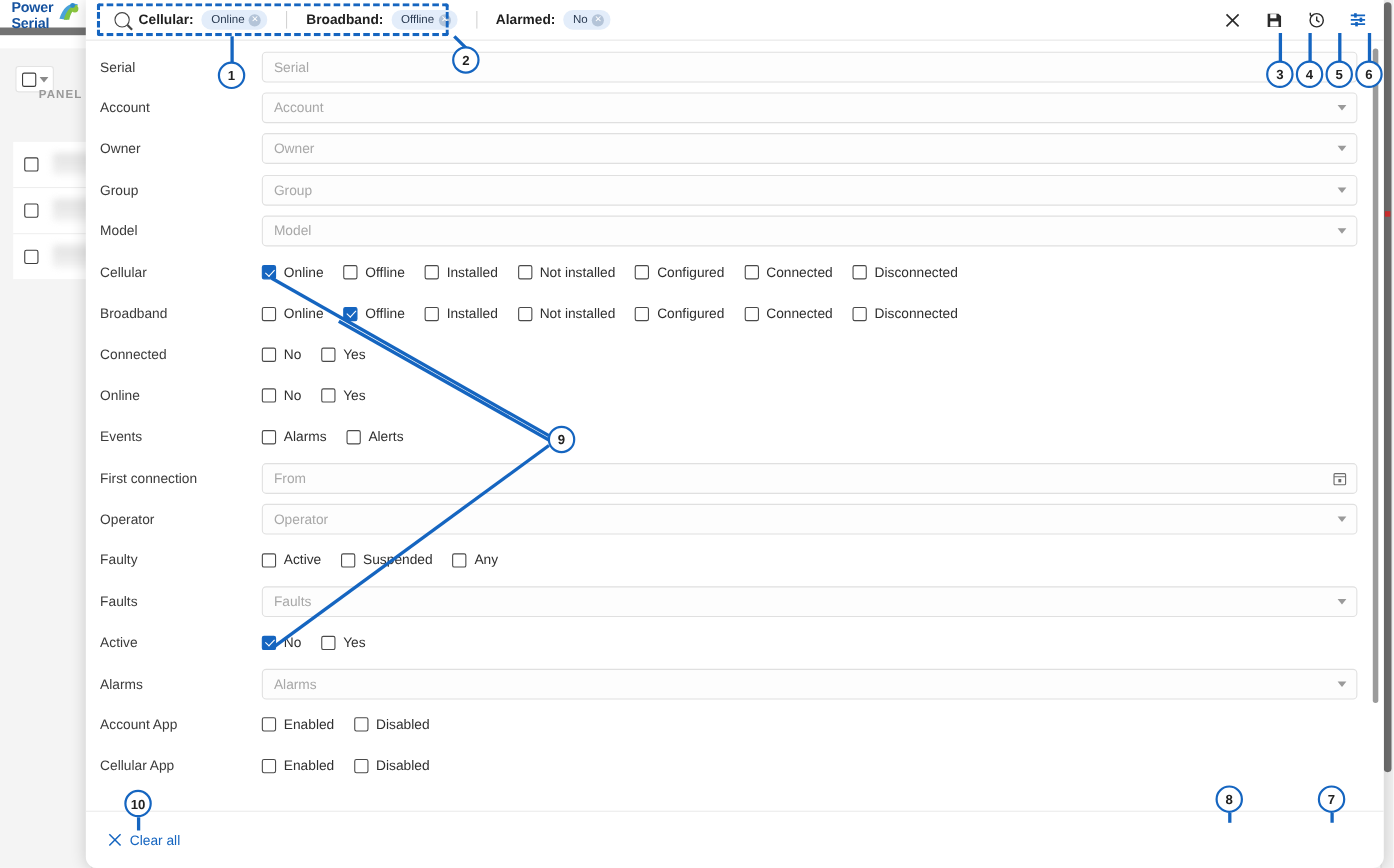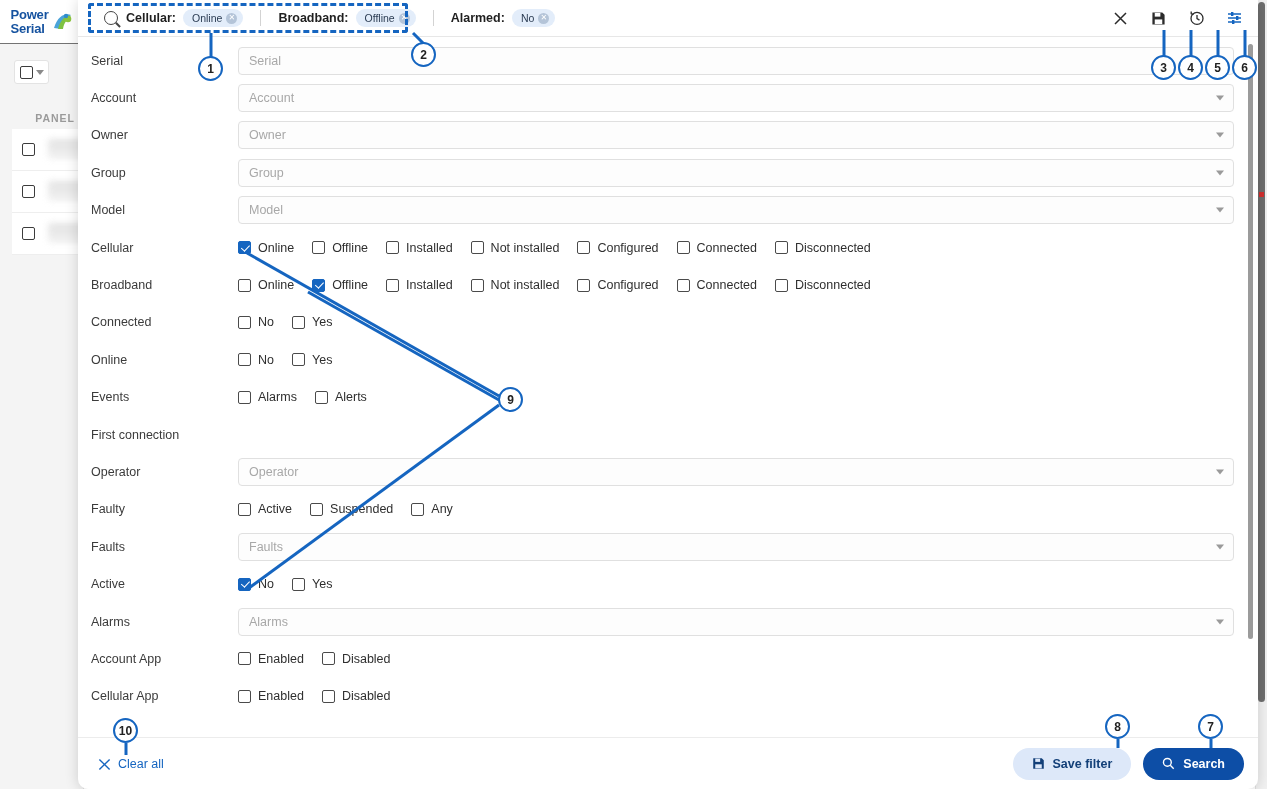--- a/index.html
+++ b/index.html
@@ -8,23 +8,23 @@
     width: 1267px; height: 789px;
     overflow: hidden;
     font-family: "Liberation Sans", sans-serif;
     background: #ffffff;
   }
   #root { position: relative; width: 1267px; height: 789px; background:#ffffff; }
 
   
   .app-bg { position:absolute; inset:0; background:#ffffff; }
   .logo-box {
-    position:absolute; left:0; top:0; width:84px; height:44px;
-    background:#fff; border-right:1px solid #e6e6e6; border-bottom:1px solid #737373;
-    display:flex; align-items:center; justify-content:center;
+    position:absolute; left:0; top:0; width:84px; height:32px;
+    background:#fff; border-right:1px solid #e6e6e6; border-bottom:7px solid #737373;
+    display:flex; align-items:flex-start; justify-content:center;
   }
   .logo-text {
     font-size:13px; font-weight:bold; color:#15529f; line-height:1.05;
     letter-spacing:-0.2px; text-align:left;
   }
   .logo-swoosh { margin-left:2px; }
 
   .left-pane {
     position:absolute; left:0; top:44px; width:84px; bottom:0;
     background:#f4f4f4; border-right:1px solid #e2e2e2;
@@ -36,21 +36,21 @@
   }
   .cb {
     width:13px; height:13px; border:1.6px solid #3c3c3c; border-radius:2px;
     background:#fff; display:inline-block; flex:none;
   }
   .caret-sm {
     width:0;height:0;border-left:4px solid transparent;border-right:4px solid transparent;
     border-top:5px solid #8a8a8a;
   }
   .panel-hdr {
-    position:absolute; right:8px; top:68px; font-size:10.5px; color:#9a9a9a;
+    position:absolute; right:8px; top:36px; font-size:10.5px; color:#9a9a9a;
     letter-spacing:1px; font-weight:600;
   }
   .bg-table { position:absolute; left:12px; top:85px; width:72px; }
   .bg-row {
     height:42px; background:#fff; border-bottom:1px solid #eee;
     display:flex; align-items:center; padding-left:10px; position:relative;
   }
   .blur-cell {
     position:absolute; left:36px; top:10px; width:48px; height:20px;
     background:linear-gradient(180deg,#dedede,#efefef); filter:blur(3.2px);
@@ -136,21 +136,21 @@
     border:solid #fff; border-width:0 1.8px 1.8px 0; transform:rotate(43deg);
   }
   .cbitem .t { font-size:12.5px; color:#2f2f2f; }
 
   
   .dlg-foot {
     position:absolute; left:0; right:0; bottom:0; height:52px;
     border-top:1px solid #ececec; display:flex; align-items:center;
     justify-content:space-between; padding:0 14px 0 20px;
   }
-  .clear-all { display:flex; align-items:flex-end; gap:7px; color:#1565c0; font-size:12.5px; cursor:pointer; }
+  .clear-all { display:flex; align-items:center; gap:7px; color:#1565c0; font-size:12.5px; cursor:pointer; }
   .foot-btns { display:flex; align-items:center; gap:12px; }
   .btn {
     height:32px; border-radius:16px; display:flex; align-items:center; gap:8px;
     padding:0 19px; font-size:12.5px; cursor:pointer; border:none;
     font-family:"Liberation Sans",sans-serif;
   }
   .btn-save { background:#dde8f9; color:#123f78; font-weight:bold; }
   .btn-search { background:#0d4ea6; color:#fff; font-weight:bold; }
 
   
@@ -420,20 +420,25 @@
               <label class="cbitem">
                 <span class="box"></span>
                 <span class="t">Alerts</span>
               </label>
             </div>
           </div>
         </div>
         <div class="frow">
           <div class="flabel">First connection</div>
           <div class="fctl">
+            <div class="date-wrap"><input class="inp" placeholder="From" style=""><svg class="cal-ic" width="14" height="14" viewBox="0 0 16 16">
+                <rect x="2" y="3" width="12" height="11.5" rx="1" fill="none" stroke="#6d6d6d" stroke-width="1.2"></rect>
+                <path d="M2 6.2h12" stroke="#6d6d6d" stroke-width="1.2"></path>
+                <rect x="6.5" y="8.5" width="3" height="3.5" fill="#6d6d6d"></rect>
+              </svg></div>
           </div>
         </div>
         <div class="frow">
           <div class="flabel">Operator</div>
           <div class="fctl">
             <div class="sel-wrap"><input class="inp" readonly="" placeholder="Operator" style=""><span class="sel-caret"></span></div>
           </div>
         </div>
         <div class="frow">
           <div class="flabel">Faulty</div>
@@ -516,37 +521,20 @@
     <div class="inner-sb">
       <div class="inner-sb-thumb"></div>
     </div>
 
     <div class="dlg-foot">
       <div class="clear-all">
         <svg width="13" height="13" viewBox="0 0 14 14">
             <path d="M1.5 1.5 L12.5 12.5 M12.5 1.5 L1.5 12.5" stroke="#1565c0" stroke-width="1.5" fill="none"></path>
           </svg>
         <span>Clear all</span>
-      </div>
-      <div class="foot-btns">
-        <button class="btn btn-save">
-          <svg width="13" height="13" viewBox="0 0 16 16">
-              <path d="M1.5 1.5h10.5L14.5 4v10.5h-13z" fill="#123f78"></path>
-              <rect x="4" y="2" width="6" height="4" fill="#dde8f9"></rect>
-              <rect x="4" y="9" width="8" height="5" fill="#dde8f9"></rect>
-            </svg>
-          <span>Save filter</span>
-        </button>
-        <button class="btn btn-search">
-          <svg width="13" height="13" viewBox="0 0 16 16">
-              <circle cx="6.6" cy="6.6" r="4.8" fill="none" stroke="#fff" stroke-width="1.7"></circle>
-              <path d="M10.2 10.2 L14.4 14.4" stroke="#fff" stroke-width="1.7"></path>
-            </svg>
-          <span>Search</span>
-        </button>
       </div>
     </div>
   </div>
 
   <div class="anno">
     <div class="dash-box" style="left:88px;top:3px;width:320px;height:30px;"></div>
 
     <svg width="1267" height="789" style="position:absolute;left:0;top:0;">
       <g stroke="#1565c0" stroke-width="3" fill="none">
         <path d="M211 33 L211 58"></path>

